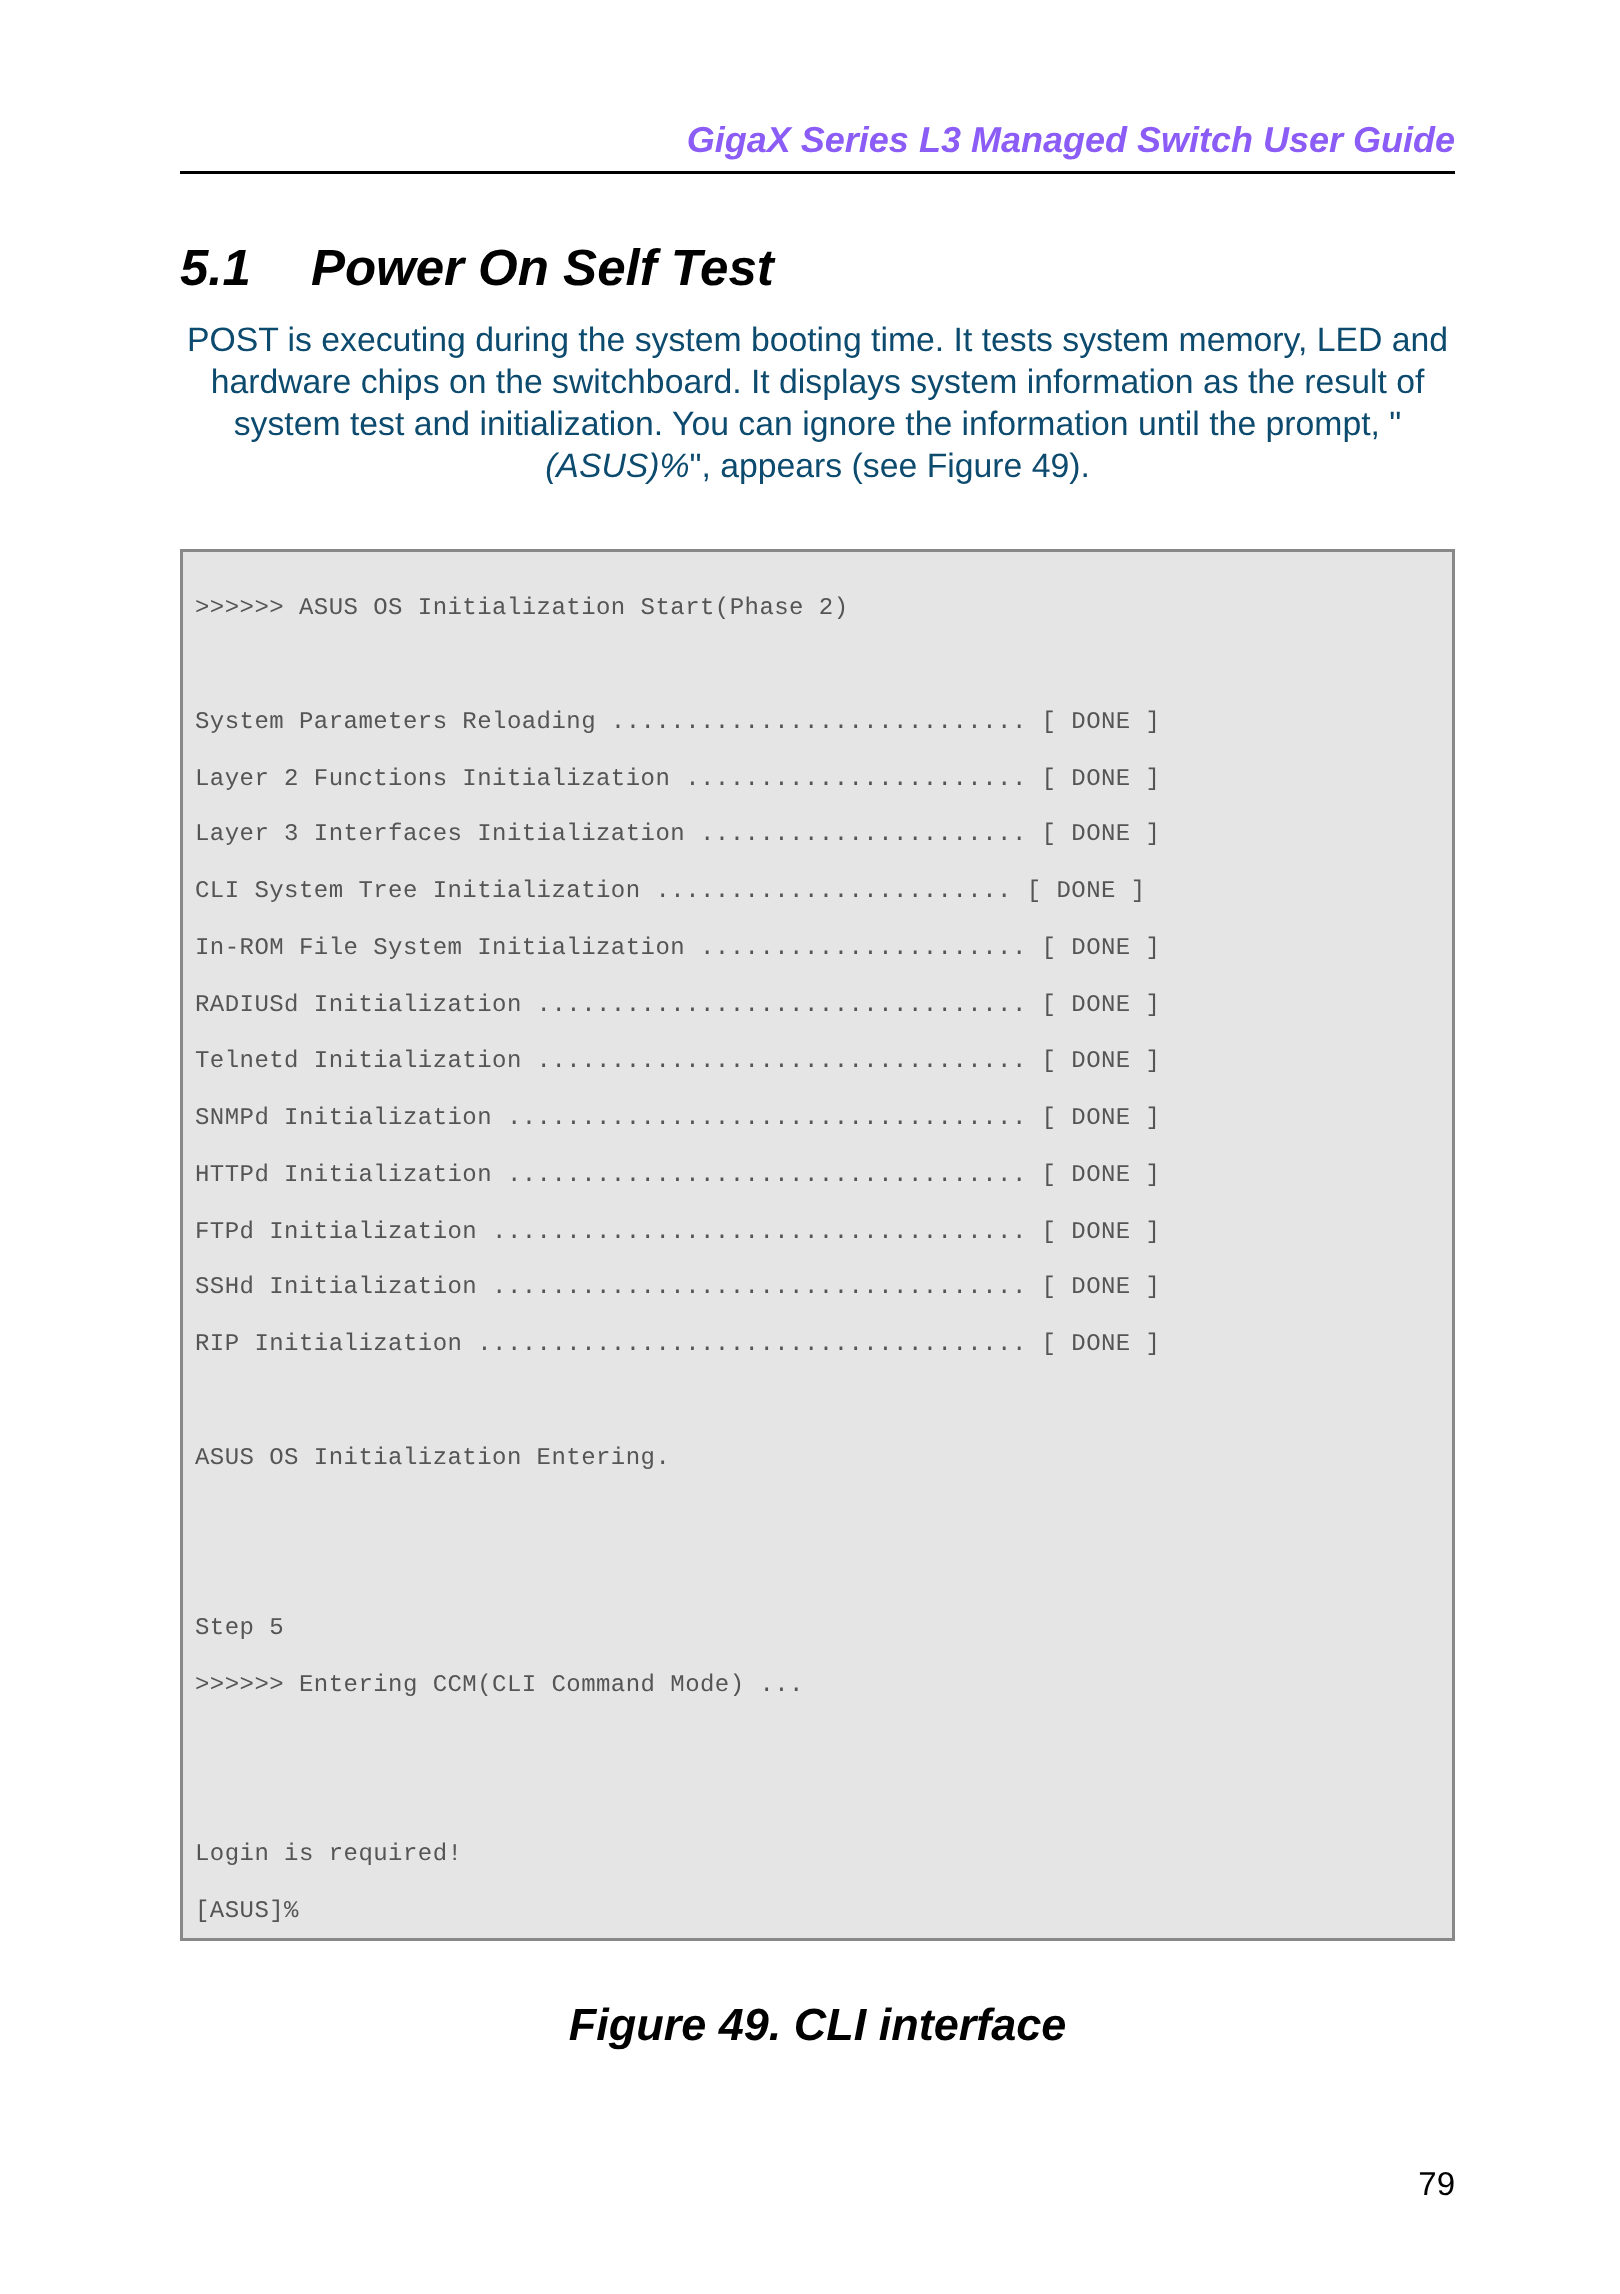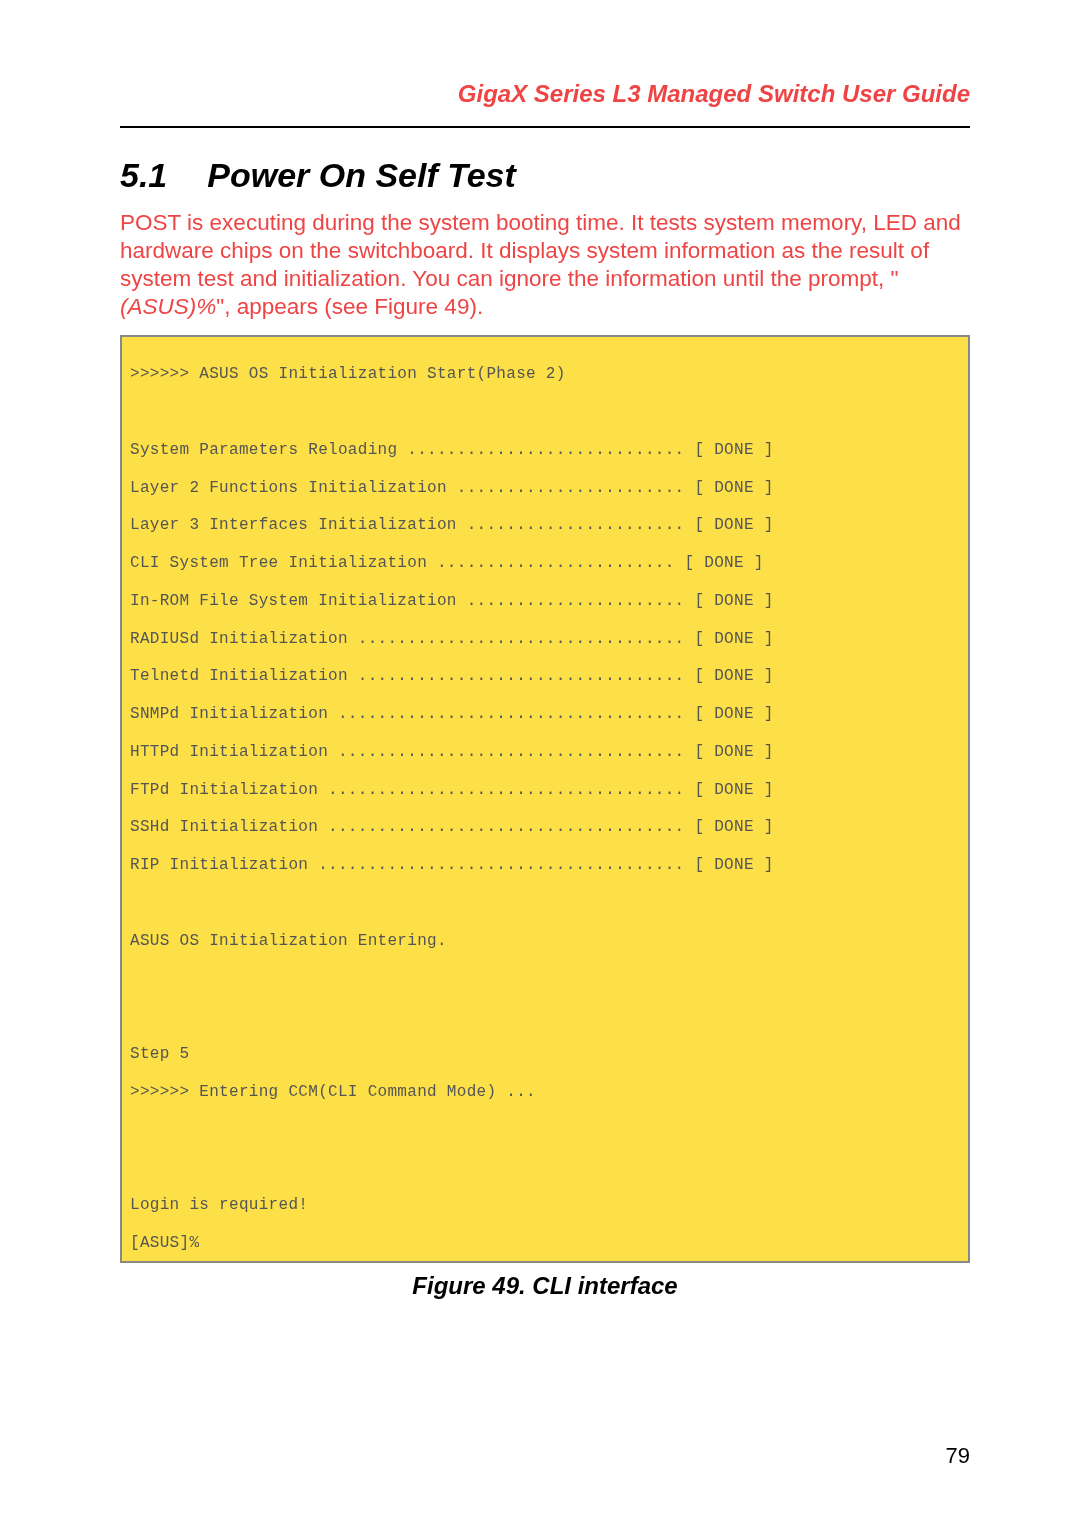--- a/index.html
+++ b/index.html
@@ -16,70 +16,71 @@
       box-sizing: border-box;
       height: 100%;
       position: relative;
     }
     .header {
       text-align: right;
       font-family: Arial, Helvetica, sans-serif;
       font-style: italic;
       font-weight: bold;
       font-size: 24px;
-      color: #ef4444;
+      color: #8b5cf6;
       border-bottom: 2px solid #000;
-      padding-bottom: 18px;
-      margin-bottom: 28px;
+      padding-bottom: 6px;
+      margin-bottom: 44px;
     }
     .section-heading {
       font-family: Arial, Helvetica, sans-serif;
       font-weight: bold;
       font-size: 34px;
       color: #000;
       margin-bottom: 14px;
       font-style: italic;
     }
     .section-number {
       display: inline-block;
       margin-right: 40px;
     }
     .body-text {
       font-family: Arial, Helvetica, sans-serif;
       font-size: 22.5px;
       line-height: 1.25;
-      color: #ef4444;
-      margin-bottom: 13px;
+      color: #0c4a6e;
+      margin-bottom: 40px;
+      text-align: center;
     }
     .body-text em {
       font-style: italic;
     }
     .terminal-box {
       border: 2px solid #888;
-      background: #fde047;
+      background: #e5e5e5;
       padding: 10px 8px 8px 8px;
       font-family: "Courier New", monospace;
       font-size: 16px;
       line-height: 1.18;
       color: #555;
       letter-spacing: 0.3px;
       white-space: pre;
       overflow: hidden;
-      margin-bottom: 9px;
+      margin-bottom: 40px;
     }
     .terminal-line {
       white-space: pre;
       display: block;
     }
     .figure-caption {
       text-align: center;
       font-family: Arial, Helvetica, sans-serif;
       font-style: italic;
       font-weight: bold;
-      font-size: 24px;
+      font-size: 30px;
       color: #000;
       margin-top: 6px;
     }
     .page-number {
       position: absolute;
       bottom: 60px;
       right: 110px;
       font-family: Arial, Helvetica, sans-serif;
       font-size: 22px;
       color: #000;

